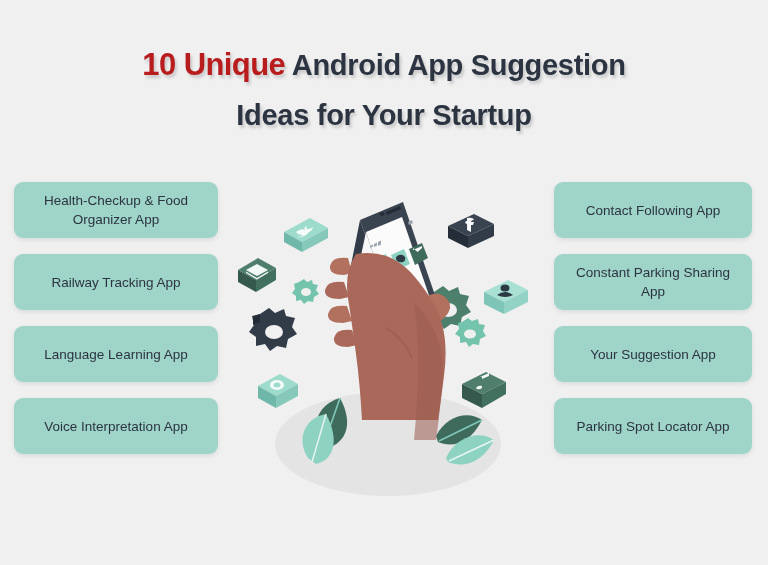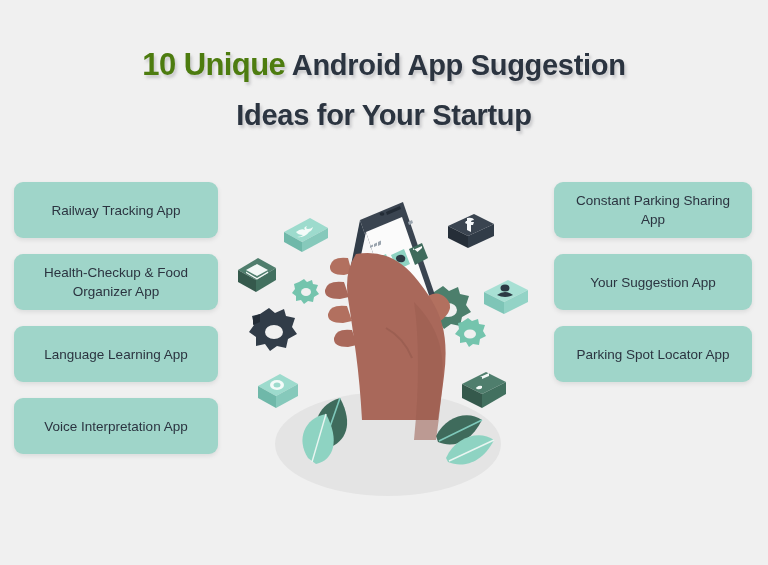--- a/index.html
+++ b/index.html
@@ -26,21 +26,21 @@
   .title-line {
     font-size: 29px;
     font-weight: bold;
     color: #2b3440;
     letter-spacing: -0.3px;
     line-height: 50px;
     text-shadow: 2px 3px 3px rgba(140,140,145,0.38);
     white-space: nowrap;
   }
   .title-accent {
-    color: #4d7c0f;
+    color: #b91c1c;
     font-size: 31px;
     font-weight: bold;
     letter-spacing: -0.6px;
   }
 
   
   .col {
     position: absolute;
     top: 182px;
     display: flex;
@@ -81,27 +81,28 @@
 
 <div class="title-block">
   <div class="title-line">
     <span class="title-accent">10 Unique</span>
     <span>Android App Suggestion</span>
   </div>
   <div class="title-line">Ideas for Your Startup</div>
 </div>
 
 <div class="col col-left">
+  <div class="pill">Health-Checkup &amp; Food Organizer App</div>
   <div class="pill">Railway Tracking App</div>
-  <div class="pill">Health-Checkup &amp; Food Organizer App</div>
   <div class="pill">Language Learning App</div>
   <div class="pill">Voice Interpretation App</div>
 </div>
 
 <div class="col col-right">
+  <div class="pill">Contact Following App</div>
   <div class="pill">Constant Parking Sharing App</div>
   <div class="pill">Your Suggestion App</div>
   <div class="pill">Parking Spot Locator App</div>
 </div>
 
 <div class="illus">
 <svg width="296" height="300" viewBox="0 0 296 300" xmlns="http://www.w3.org/2000/svg">
 
   <ellipse cx="152" cy="248" rx="113" ry="52" fill="#e4e4e4"></ellipse>
 

